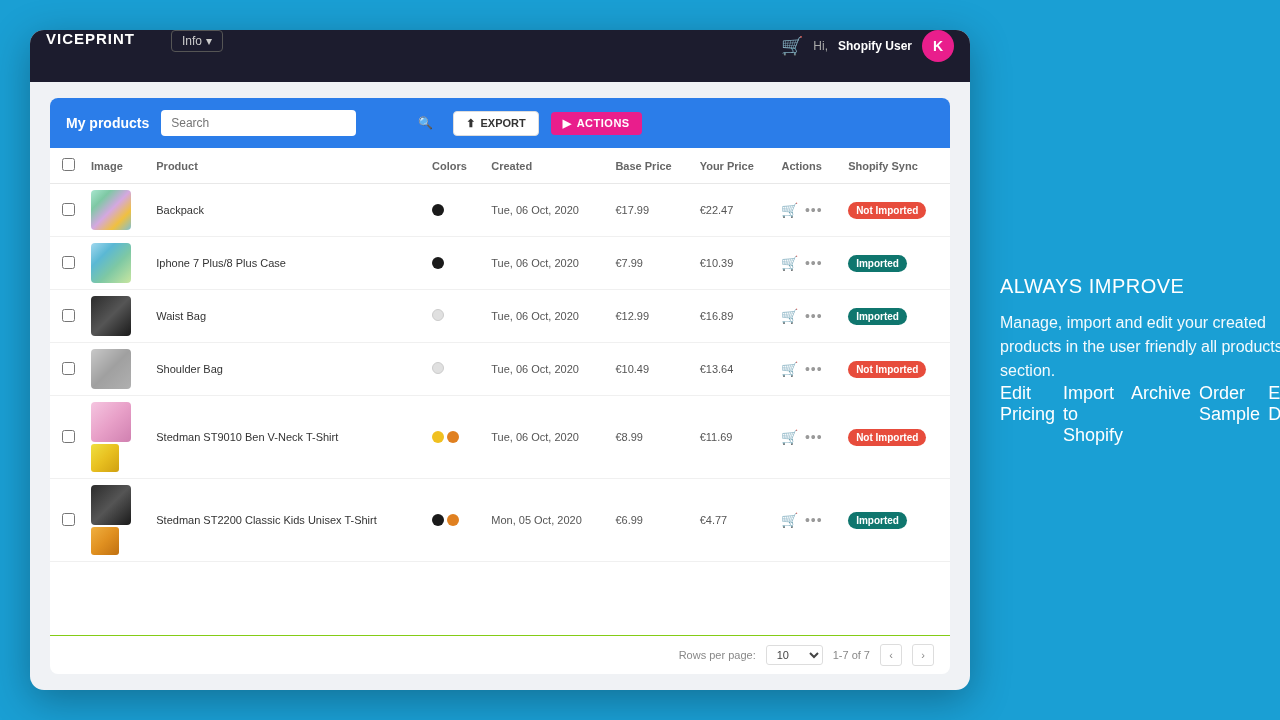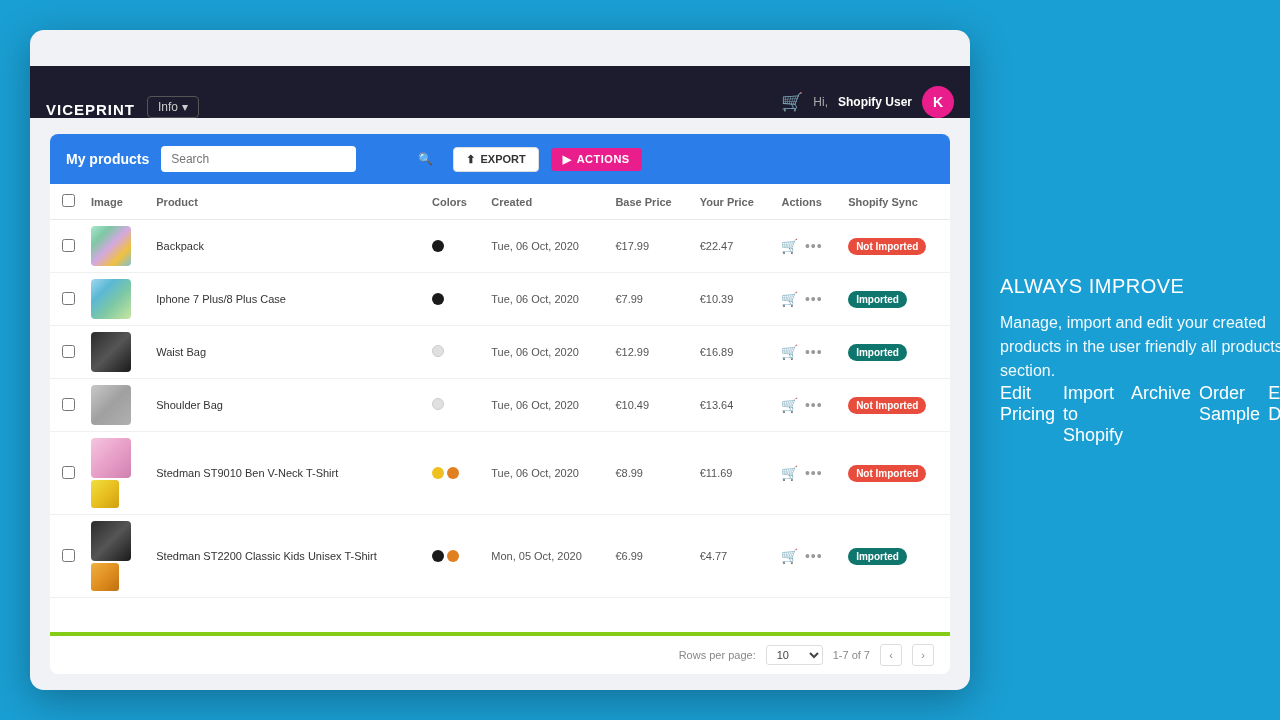--- a/index.html
+++ b/index.html
@@ -33,25 +33,24 @@
       box-shadow: 0 10px 40px rgba(0,0,0,0.3);
       display: flex;
       flex-direction: column;
     }
 
     
     .top-nav {
       background: #1c1c2e;
       height: 52px;
       display: flex;
-      align-items: flex-end;
+      align-items: flex-start;
       padding: 0 16px;
-      gap: 12px;
+      gap: 36px;
       flex-shrink: 0;
-      margin-top: 36px;
     }
 
     .nav-brand {
       color: white;
       font-weight: 700;
       font-size: 15px;
       letter-spacing: 1px;
     }
 
     .nav-info-btn {
@@ -335,21 +334,21 @@
       background: #e74c3c;
       color: white;
     }
 
     
     .pagination-bar {
       display: flex;
       align-items: center;
       justify-content: flex-end;
       padding: 8px 16px;
-      border-top: 4px solid #84cc16;
+      border-top: 1px solid #84cc16;
       gap: 10px;
       flex-shrink: 0;
     }
 
     .pagination-label {
       color: #888;
       font-size: 11px;
     }
 
     .rows-select {

